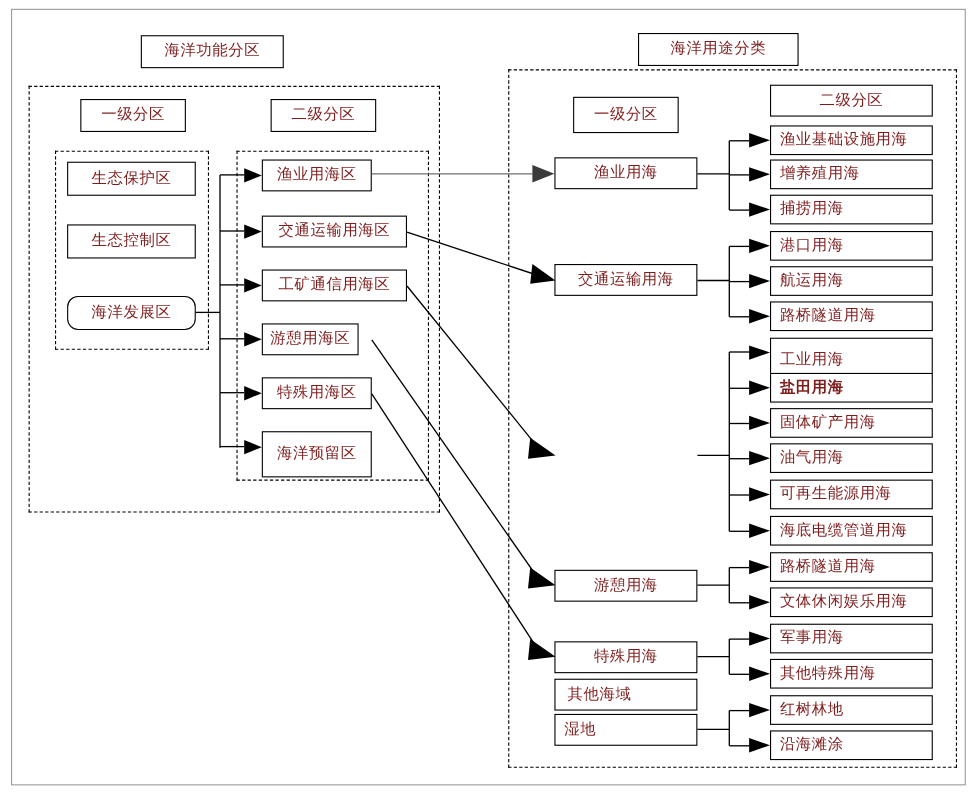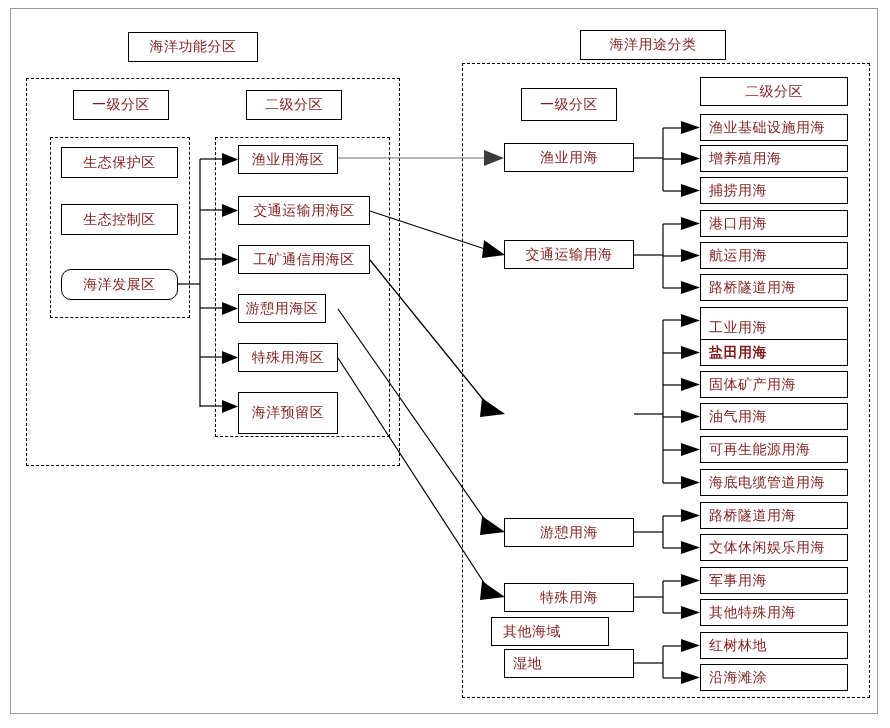--- a/index.html
+++ b/index.html
@@ -115,21 +115,21 @@
   <div class="dashed-box" style="left:462px; top:63px; width:408px; height:635px;"></div>
 
   <div class="node center" style="left:521px; top:88px; width:96px; height:33px;">一级分区</div>
 
   <div class="node center" style="left:700px; top:77px; width:148px; height:29px;">二级分区</div>
 
   <div class="node center" style="left:504px; top:143px; width:130px; height:29px;">渔业用海</div>
   <div class="node center" style="left:504px; top:240px; width:130px; height:29px;">交通运输用海</div>
   <div class="node center" style="left:504px; top:518px; width:130px; height:29px;">游憩用海</div>
   <div class="node center" style="left:504px; top:583px; width:130px; height:29px;">特殊用海</div>
-  <div class="node left" style="left:491px; top:617px; width:118px; height:29px;padding-left:11px;">其他海域</div>
+  <div class="node left" style="left:504px; top:617px; width:130px; height:29px;padding-left:11px;">其他海域</div>
   <div class="node left" style="left:504px; top:649px; width:130px; height:29px;">湿地</div>
 
   <div class="node left" style="left:700px; top:114px; width:148px; height:27px;">渔业基础设施用海</div>
   <div class="node left" style="left:700px; top:145px; width:148px; height:27px;">增养殖用海</div>
   <div class="node left" style="left:700px; top:177px; width:148px; height:27px;">捕捞用海</div>
 
   <div class="node left" style="left:700px; top:210px; width:148px; height:27px;">港口用海</div>
   <div class="node left" style="left:700px; top:242px; width:148px; height:27px;">航运用海</div>
   <div class="node left" style="left:700px; top:274px; width:148px; height:27px;">路桥隧道用海</div>
 

